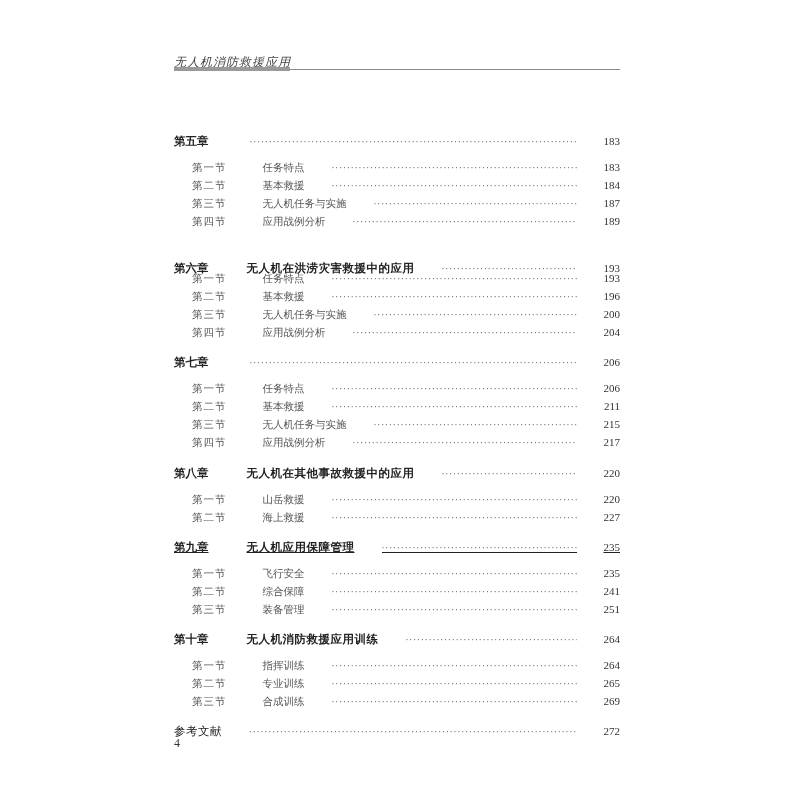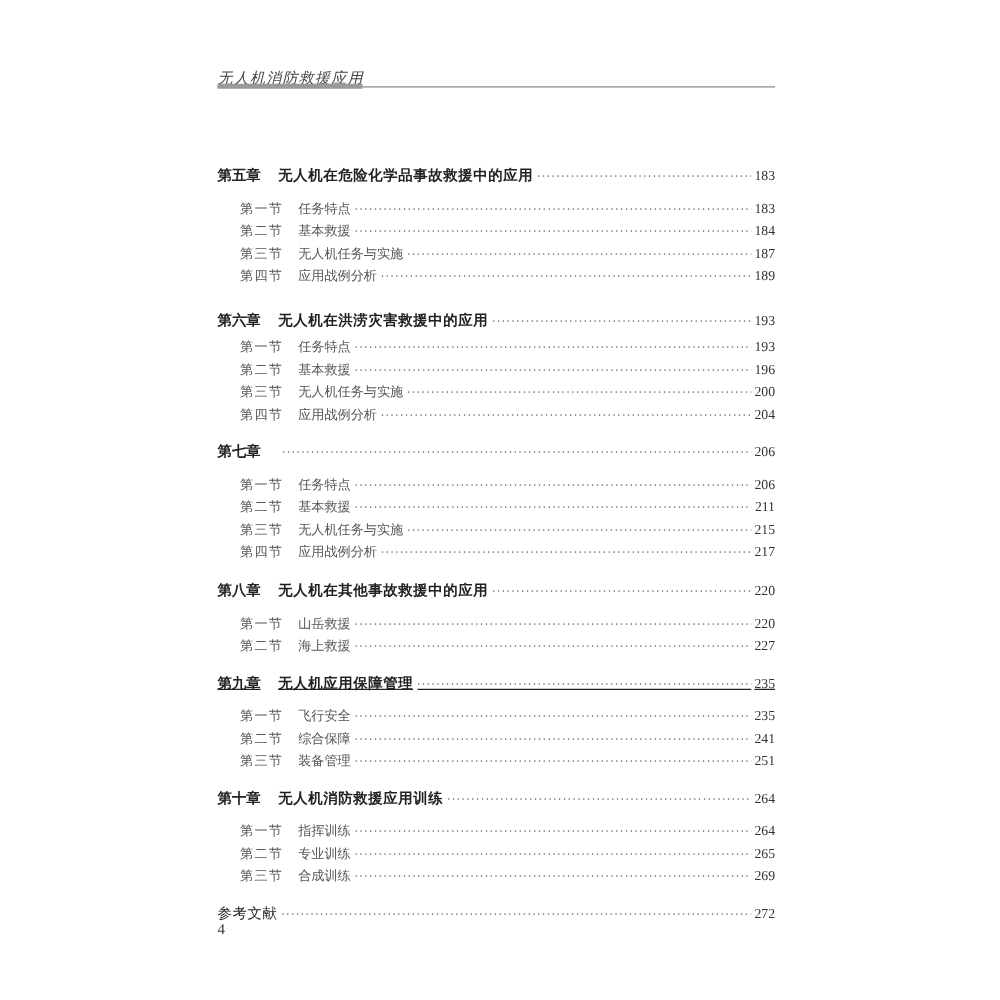--- a/index.html
+++ b/index.html
@@ -4,21 +4,21 @@
 <style>
   html, body { margin: 0; padding: 0; background: #ffffff; }
   body { width: 800px; height: 800px; position: relative; overflow: hidden;
          font-family: "DejaVu Serif", "Liberation Serif", serif; color: #2a2a2a; }
   .page { position: absolute; left: 0; top: 0; width: 800px; height: 800px; }
   .running-head { position: absolute; left: 174px; top: 54px; font-size: 12px;
          font-style: italic; color: #444; letter-spacing: 1px; }
   .rule-thin { position: absolute; left: 174px; top: 69px; width: 446px; height: 1px; background: #8a8a8a; }
   .rule-thick { position: absolute; left: 174px; top: 67px; width: 116px; height: 4px; background: #9a9a9a; }
   .toc-line { position: absolute; left: 174px; width: 446px; height: 16px; display: flex;
-         align-items: baseline; font-size: 11.5px; white-space: nowrap; }
+         align-items: baseline; font-size: 11.5px; white-space: nowrap; gap: 24px; }
   .toc-line.section { left: 192px; width: 428px; font-size: 10.5px; color: #555; }
   .toc-line.chapter { font-weight: bold; color: #222; }
   .num { flex: 0 0 auto; margin-right: 14px; }
   .section .num { margin-right: 12px; letter-spacing: 1px; }
   .title { flex: 0 0 auto; }
   .chapter .title { letter-spacing: 0.5px; }
   .dots { flex: 1 1 auto; overflow: hidden; margin: 0 3px; color: #666; font-weight: normal;
           font-size: 9px; letter-spacing: 1px; }
   .dots::before { content: "··································································································································"; }
   .page-no { flex: 0 0 auto; font-weight: normal; font-size: 11px; color: #333;
@@ -30,21 +30,20 @@
 <body>
 
 <div class="page">
   <div class="running-head">无人机消防救援应用</div>
   <div class="rule-thin"></div>
   <div class="rule-thick"></div>
 
   <div id="toc">
       <div class="toc-line chapter" style="top: 95px;">
         <span class="num">第五章</span>
-        <span class="title">无人机在危险化学品事故救援中的应用</span>
         <span class="dots"></span>
         <span class="page-no">183</span>
       </div>
       <div class="toc-line section" style="top: 121px;">
         <span class="num">第一节</span>
         <span class="title">任务特点</span>
         <span class="dots"></span>
         <span class="page-no">183</span>
       </div>
       <div class="toc-line section" style="top: 139px;">
@@ -58,21 +57,21 @@
         <span class="title">无人机任务与实施</span>
         <span class="dots"></span>
         <span class="page-no">187</span>
       </div>
       <div class="toc-line section" style="top: 175px;">
         <span class="num">第四节</span>
         <span class="title">应用战例分析</span>
         <span class="dots"></span>
         <span class="page-no">189</span>
       </div>
-      <div class="toc-line chapter" style="top: 211px;">
+      <div class="toc-line chapter" style="top: 222px;">
         <span class="num">第六章</span>
         <span class="title">无人机在洪涝灾害救援中的应用</span>
         <span class="dots"></span>
         <span class="page-no">193</span>
       </div>
       <div class="toc-line section" style="top: 232px;">
         <span class="num">第一节</span>
         <span class="title">任务特点</span>
         <span class="dots"></span>
         <span class="page-no">193</span>

